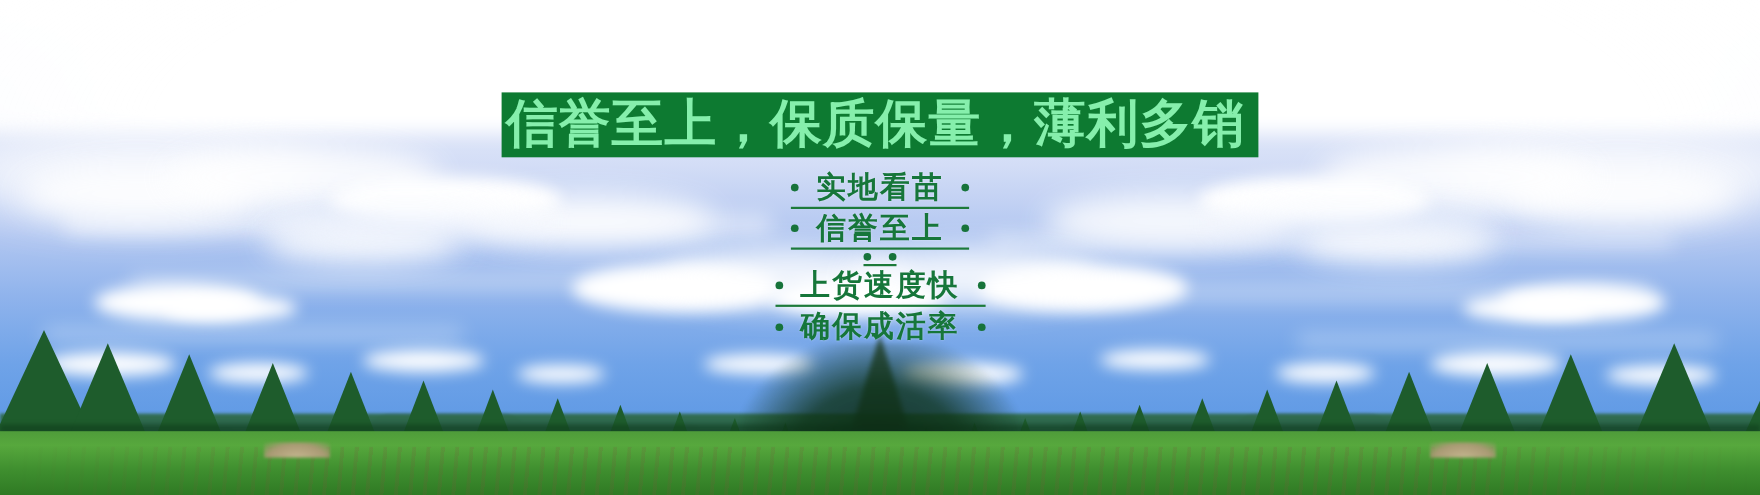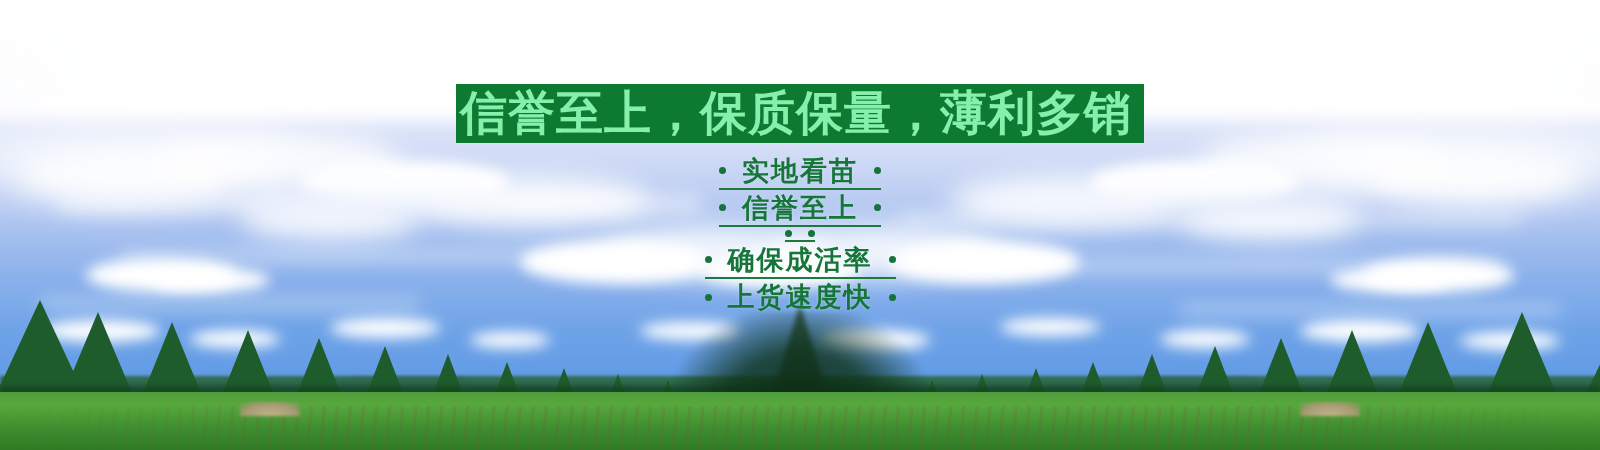--- a/index.html
+++ b/index.html
@@ -310,25 +310,25 @@
         <span class="dot"></span>
       </div>
 
       <div class="feature">
         <span class="dot"></span>
         <span class="dot"></span>
       </div>
 
       <div class="feature">
         <span class="dot"></span>
+        <span class="ftext">上货速度快</span>
+        <span class="dot"></span>
+      </div>
+
+      <div class="feature">
+        <span class="dot"></span>
         <span class="ftext">确保成活率</span>
-        <span class="dot"></span>
-      </div>
-
-      <div class="feature">
-        <span class="dot"></span>
-        <span class="ftext">上货速度快</span>
         <span class="dot"></span>
       </div>
 
     </div>
   </div>
 </div>
 
 </body></html>

